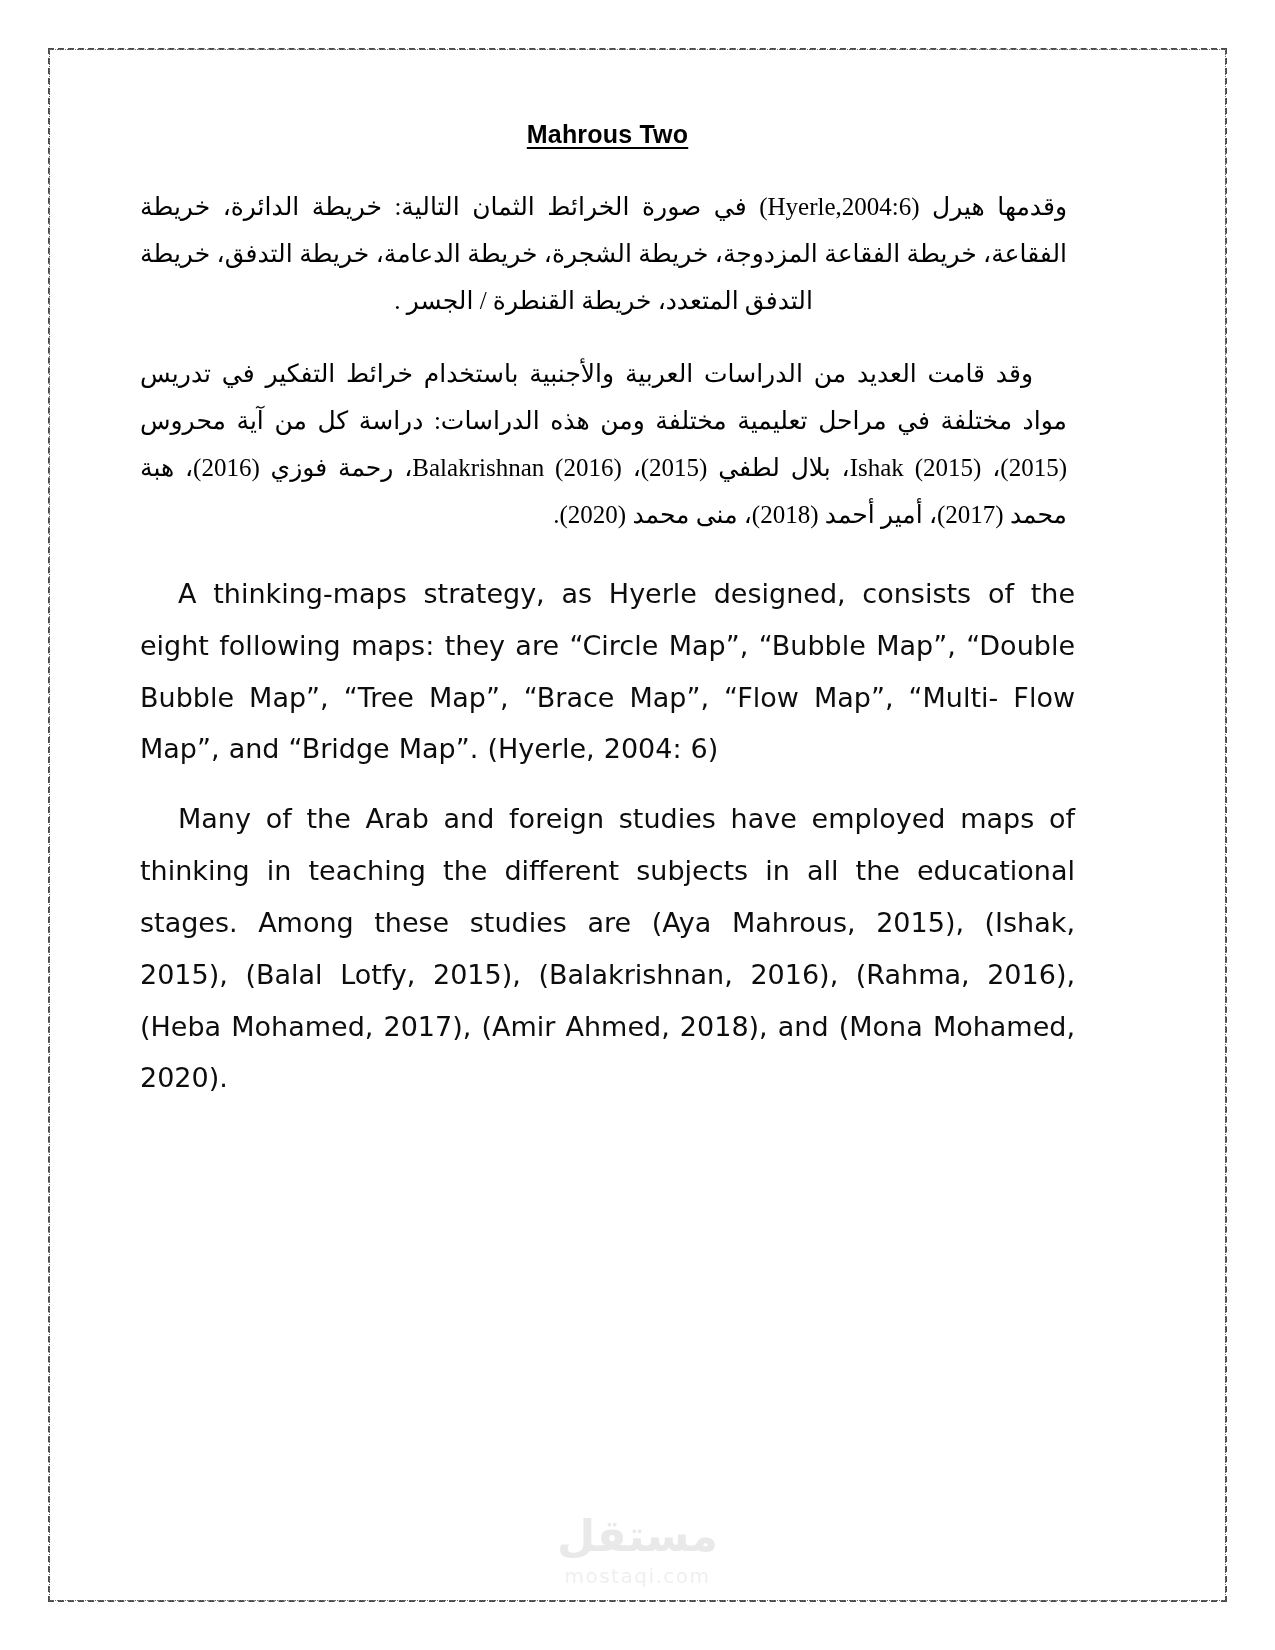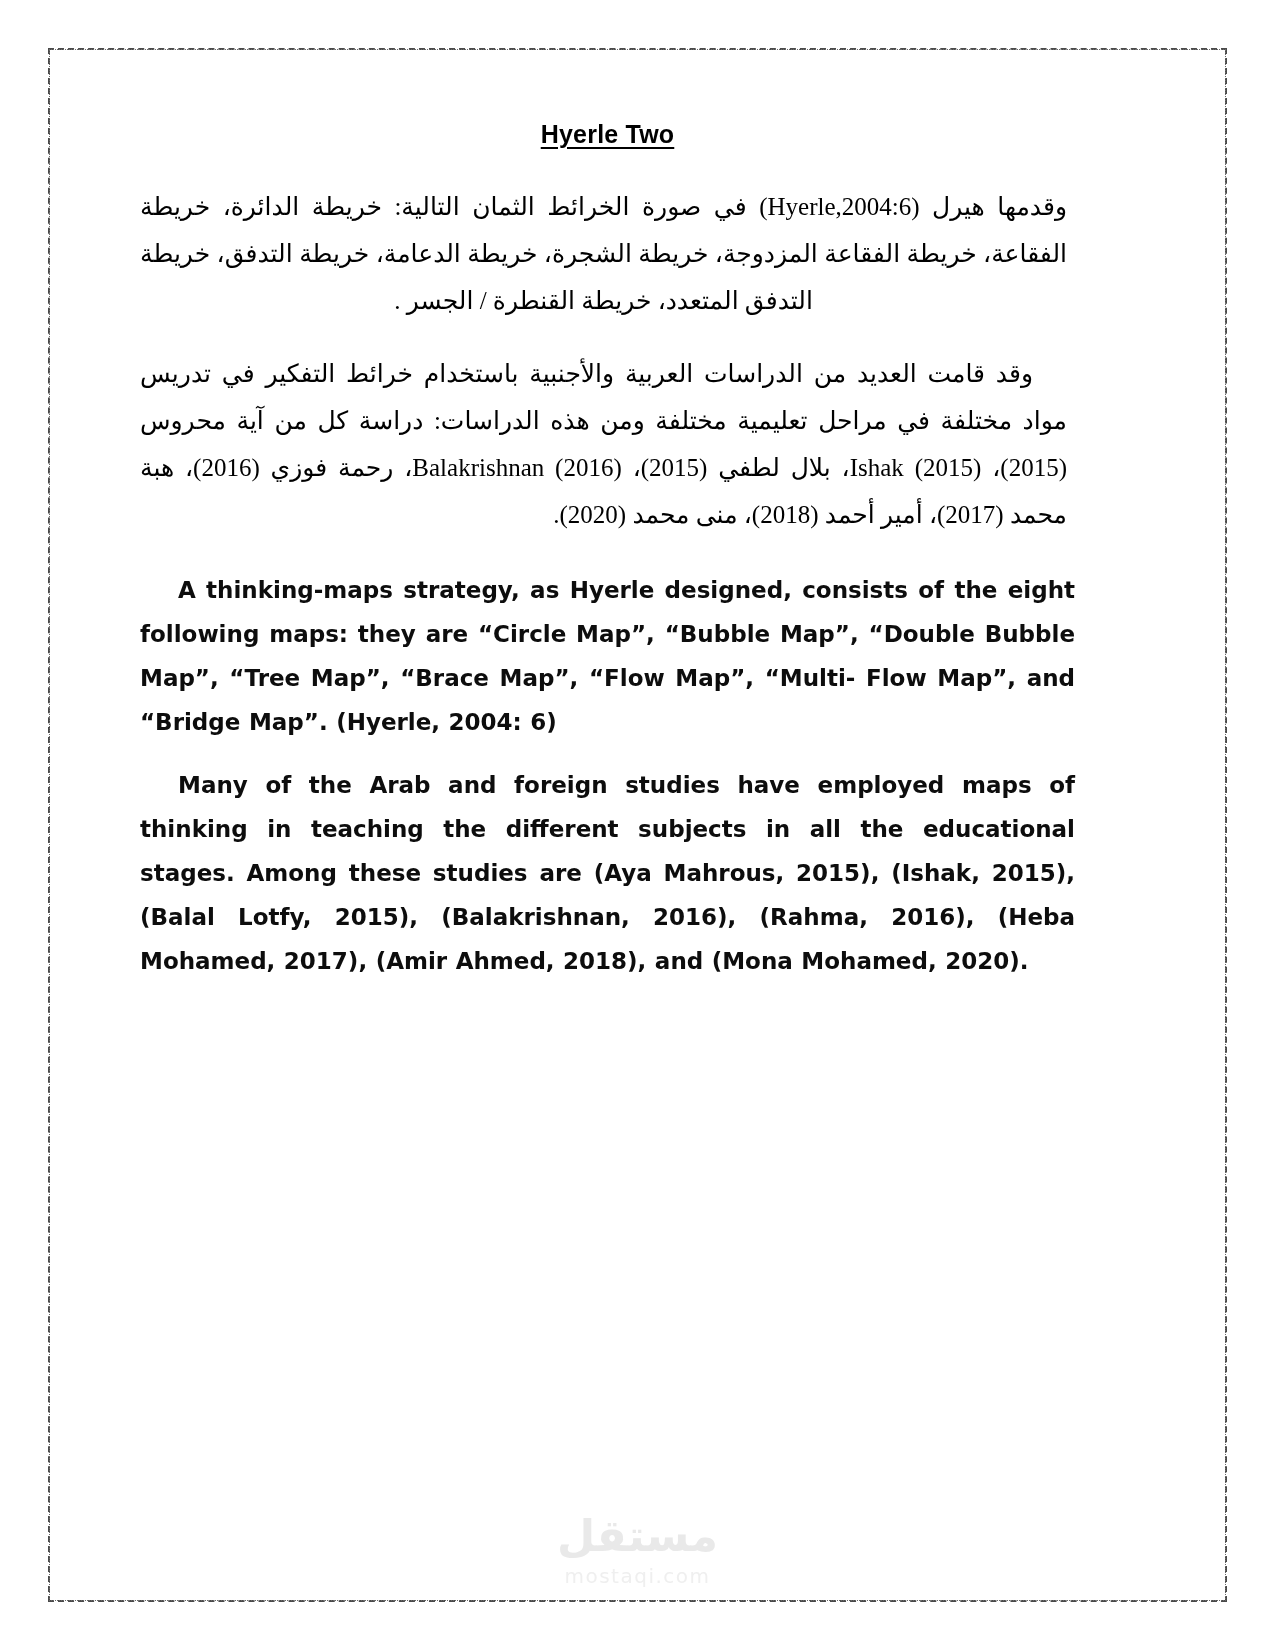--- a/index.html
+++ b/index.html
@@ -72,27 +72,26 @@
   }
   .ar-para.indented {
     text-indent: 34px;
   }
 
   
   .en-para {
     direction: ltr;
     text-align: justify;
     font-family: "DejaVu Sans", "Liberation Sans", sans-serif;
-    font-size: 23px;
+    font-size: 27px;
     line-height: 1.92;
     color: #0d0d0d;
     margin: 0 0 18px 0;
     text-indent: 38px;
     word-spacing: 0.5px;
-    font-weight: bold;
   }
   .en-para:last-of-type {
     margin-bottom: 0;
   }
 
   .para-block-en {
     margin-top: 30px;
   }
 
   
@@ -126,21 +125,21 @@
 </head>
 <body>
 
 <div class="page">
 
   <div class="page-border"></div>
 
   <div class="content">
 
     <h1 class="doc-title">
-      <span>Hyerle Two</span>
+      <span>Mahrous Two</span>
     </h1>
 
     <p class="ar-para">وقدمها هيرل (Hyerle,2004:6) في صورة الخرائط الثمان التالية: خريطة الدائرة، خريطة الفقاعة، خريطة الفقاعة المزدوجة، خريطة الشجرة، خريطة الدعامة، خريطة التدفق، خريطة التدفق المتعدد، خريطة القنطرة / الجسر .</p>
 
     <p class="ar-para indented" style="text-align-last:right;">وقد قامت العديد من الدراسات العربية والأجنبية باستخدام خرائط التفكير في تدريس مواد مختلفة في مراحل تعليمية مختلفة ومن هذه الدراسات: دراسة كل من آية محروس (2015)، (2015) Ishak، بلال لطفي (2015)، (2016) Balakrishnan، رحمة فوزي (2016)، هبة محمد (2017)، أمير أحمد (2018)، منى محمد (2020).</p>
 
     <div class="para-block-en">
       <p class="en-para">A thinking-maps strategy, as Hyerle designed, consists of the eight following maps: they are “Circle Map”, “Bubble Map”, “Double Bubble Map”, “Tree Map”, “Brace Map”, “Flow Map”, “Multi- Flow Map”, and “Bridge Map”. (Hyerle, 2004: 6)</p>
 
       <p class="en-para">Many of the Arab and foreign studies have employed maps of thinking in teaching the different subjects in all the educational stages. Among these studies are (Aya Mahrous, 2015), (Ishak, 2015), (Balal Lotfy, 2015), (Balakrishnan, 2016), (Rahma, 2016), (Heba Mohamed, 2017), (Amir Ahmed, 2018), and (Mona Mohamed, 2020).</p>

